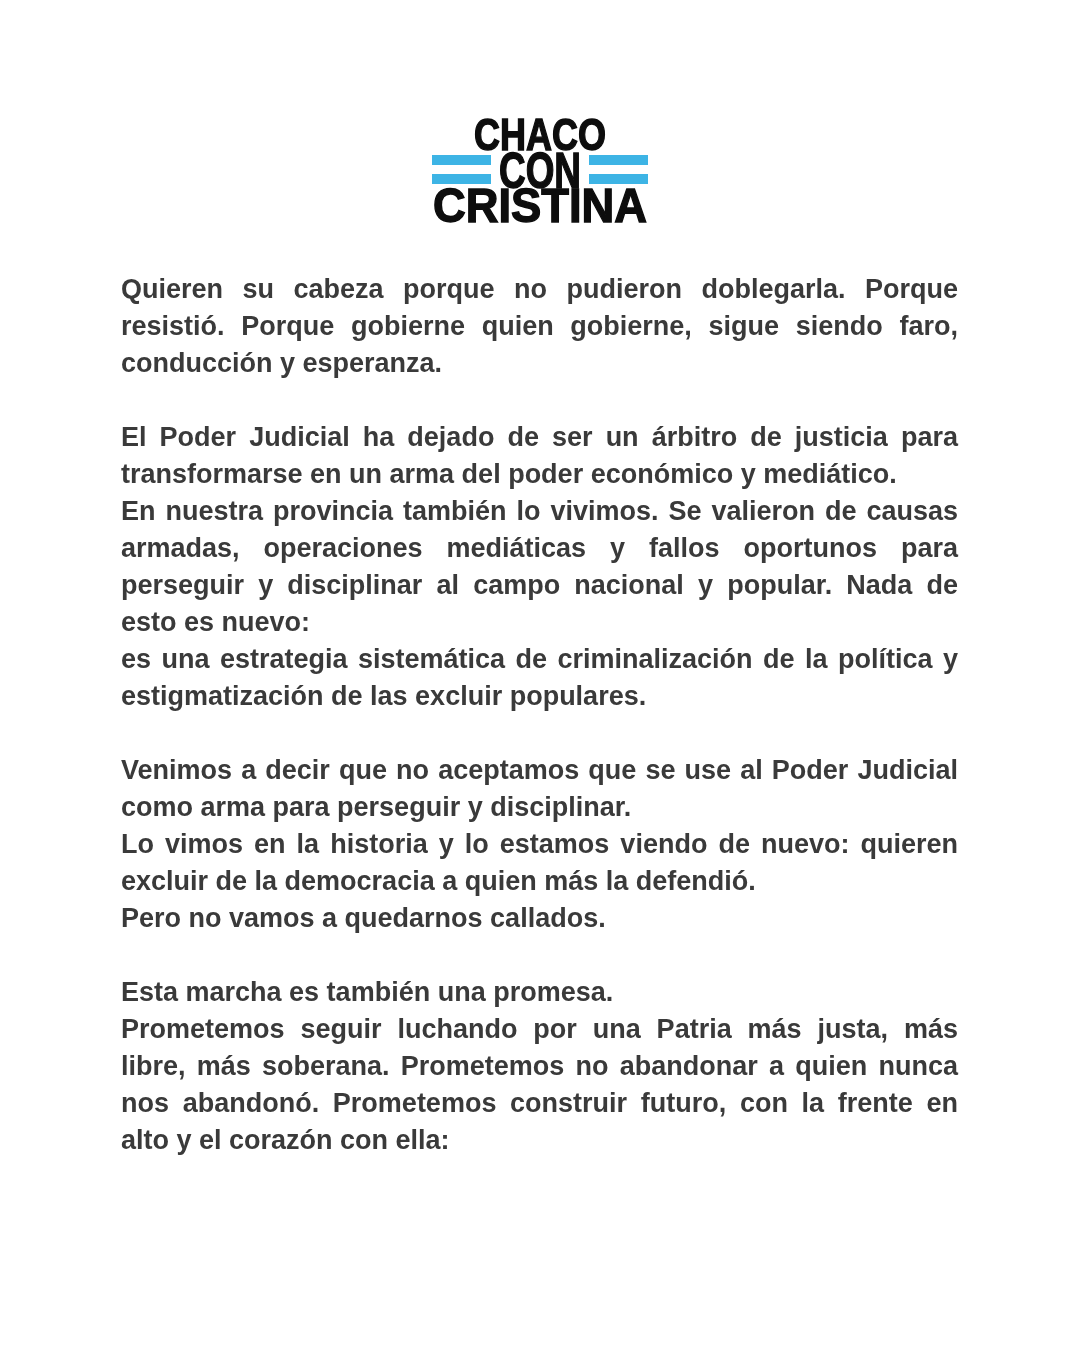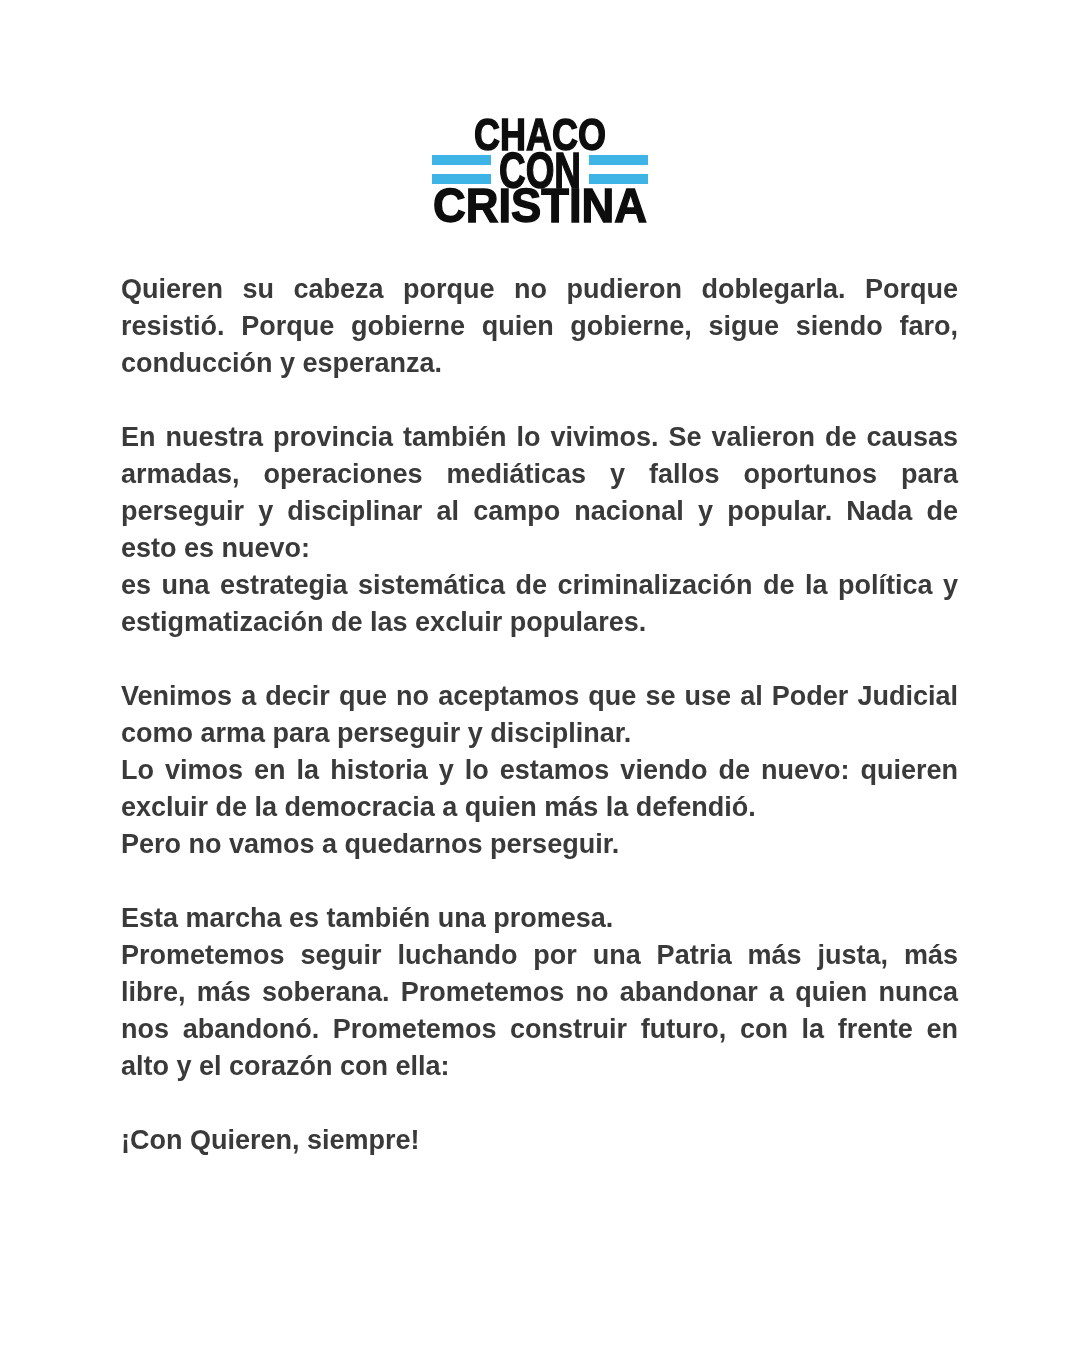--- a/index.html
+++ b/index.html
@@ -73,28 +73,29 @@
     </svg>
   </div>
 
   <div class="content">
 
     <div class="group">
       <p>Quieren su cabeza porque no pudieron doblegarla. Porque resistió. Porque gobierne quien gobierne, sigue siendo faro, conducción y esperanza.</p>
     </div>
 
     <div class="group">
+      <p>El Poder Judicial ha dejado de ser un árbitro de justicia para transformarse en un arma del poder económico y mediático.</p>
       <p>En nuestra provincia también lo vivimos. Se valieron de causas armadas, operaciones mediáticas y fallos oportunos para perseguir y disciplinar al campo nacional y popular. Nada de esto es nuevo:</p>
       <p>es una estrategia sistemática de criminalización de la política y estigmatización de las excluir populares.</p>
     </div>
 
     <div class="group">
       <p>Venimos a decir que no aceptamos que se use al Poder Judicial como arma para perseguir y disciplinar.</p>
       <p>Lo vimos en la historia y lo estamos viendo de nuevo: quieren excluir de la democracia a quien más la defendió.</p>
-      <p>Pero no vamos a quedarnos perseguir.</p>
+      <p>Pero no vamos a quedarnos callados.</p>
     </div>
 
     <div class="group">
       <p>Esta marcha es también una promesa.</p>
       <p>Prometemos seguir luchando por una Patria más justa, más libre, más soberana. Prometemos no abandonar a quien nunca nos abandonó. Prometemos construir futuro, con la frente en alto y el corazón con ella:</p>
     </div>
 
     <div class="group">
       <p>¡Con Quieren, siempre!</p>
     </div>

